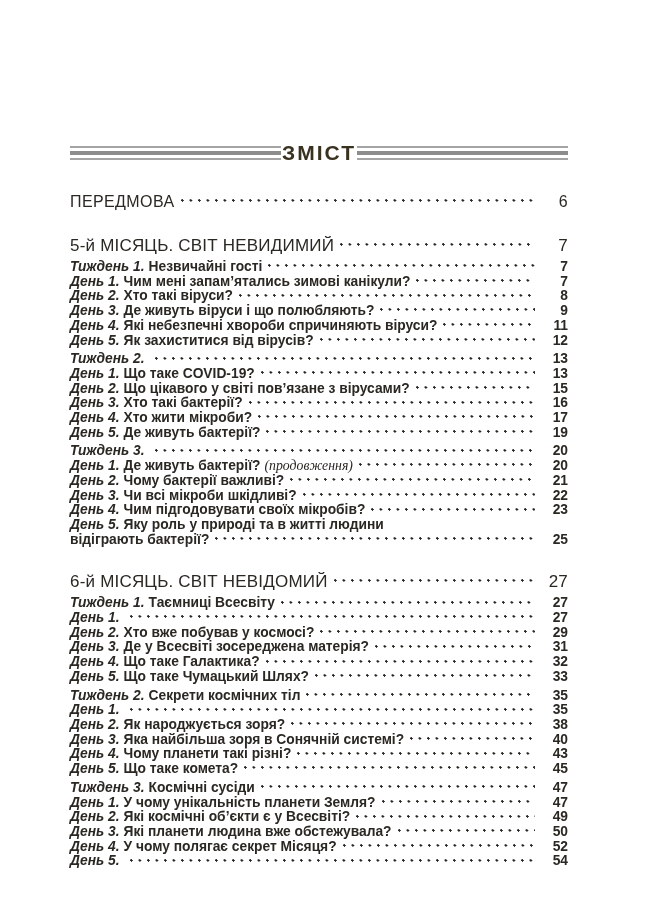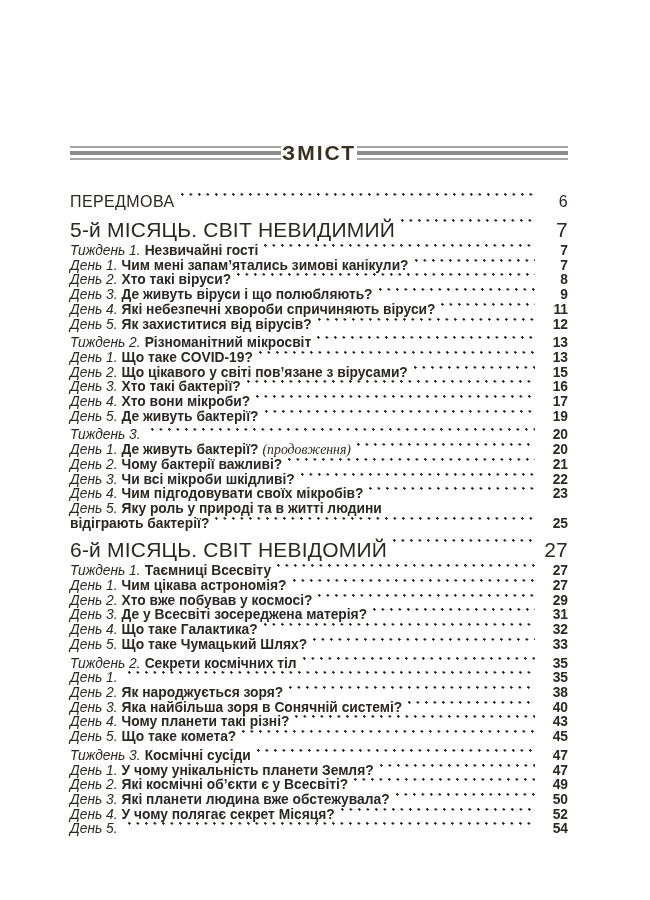--- a/index.html
+++ b/index.html
@@ -15,37 +15,37 @@
   .rule{flex:1;display:flex;flex-direction:column;gap:3px;}
   .rule i{display:block;height:2px;background:#a4a4a4;}
   .rule i.mid{height:4px;background:#8d8d8d;}
   .toc-title{
     font-size:21px;font-weight:700;color:#3a3221;
     letter-spacing:2px;line-height:22px;white-space:nowrap;
   }
 
   
   .row{margin:0;}
-  .line{display:flex;align-items:flex-start;}
+  .line{display:flex;align-items:center;}
   .leader{
     flex:1;height:3px;margin:0 7px 3px 6px;
     background-image:radial-gradient(circle at 1.3px 1.4px,#2b2723 1.1px,rgba(0,0,0,0) 1.35px);
     background-size:8.5px 3px;background-repeat:repeat-x;background-position:left bottom;
   }
   .pageno{width:26px;text-align:right;font-weight:700;flex:0 0 auto;}
 
   .row.preface{font-size:16px;line-height:18px;margin-bottom:6px;font-weight:400;letter-spacing:.4px;}
   .row.preface .pageno{font-weight:400;}
 
-  .row.month{font-size:21px;line-height:21px;margin:8px 0 4px;font-weight:400;letter-spacing:.2px;}
+  .row.month{font-size:17px;line-height:21px;margin:24px 0 4px;font-weight:400;letter-spacing:.2px;}
   .row.month .pageno{font-weight:400;}
 
   .row.week,.row.day{font-size:13.8px;line-height:14.7px;font-weight:700;}
   .row.week{margin-top:4px;}
-  .lbl{font-style:italic;font-weight:400;margin-right:4px;white-space:pre;}
+  .lbl{font-style:italic;font-weight:700;margin-right:4px;white-space:pre;}
   .note{font-style:italic;font-weight:400;margin-left:4px;font-family:Liberation Serif, serif;}
   .txt{white-space:nowrap;}
 </style>
 </head>
 <body>
 
 <div class="page">
   <div class="title-band">
     <span class="rule">
         <i></i>
@@ -119,21 +119,20 @@
         <div class="line">
           <span class="lbl">День 5.</span>
           <span class="txt">Як захиститися від вірусів?</span>
           <span class="leader"></span>
           <span class="pageno">12</span>
         </div>
       </div>
       <div class="row week">
         <div class="line">
           <span class="lbl">Тиждень 2.</span>
-          <span class="txt">Різноманітний мікросвіт</span>
           <span class="leader"></span>
           <span class="pageno">13</span>
         </div>
       </div>
       <div class="row day">
         <div class="line">
           <span class="lbl">День 1.</span>
           <span class="txt">Що таке COVID-19?</span>
           <span class="leader"></span>
           <span class="pageno">13</span>
@@ -151,21 +150,21 @@
         <div class="line">
           <span class="lbl">День 3.</span>
           <span class="txt">Хто такі бактерії?</span>
           <span class="leader"></span>
           <span class="pageno">16</span>
         </div>
       </div>
       <div class="row day">
         <div class="line">
           <span class="lbl">День 4.</span>
-          <span class="txt">Хто вони мікроби?</span>
+          <span class="txt">Хто жити мікроби?</span>
           <span class="leader"></span>
           <span class="pageno">17</span>
         </div>
       </div>
       <div class="row day">
         <div class="line">
           <span class="lbl">День 5.</span>
           <span class="txt">Де живуть бактерії?</span>
           <span class="leader"></span>
           <span class="pageno">19</span>
@@ -233,21 +232,20 @@
         <div class="line">
           <span class="lbl">Тиждень 1.</span>
           <span class="txt">Таємниці Всесвіту</span>
           <span class="leader"></span>
           <span class="pageno">27</span>
         </div>
       </div>
       <div class="row day">
         <div class="line">
           <span class="lbl">День 1.</span>
-          <span class="txt">Чим цікава астрономія?</span>
           <span class="leader"></span>
           <span class="pageno">27</span>
         </div>
       </div>
       <div class="row day">
         <div class="line">
           <span class="lbl">День 2.</span>
           <span class="txt">Хто вже побував у космосі?</span>
           <span class="leader"></span>
           <span class="pageno">29</span>

